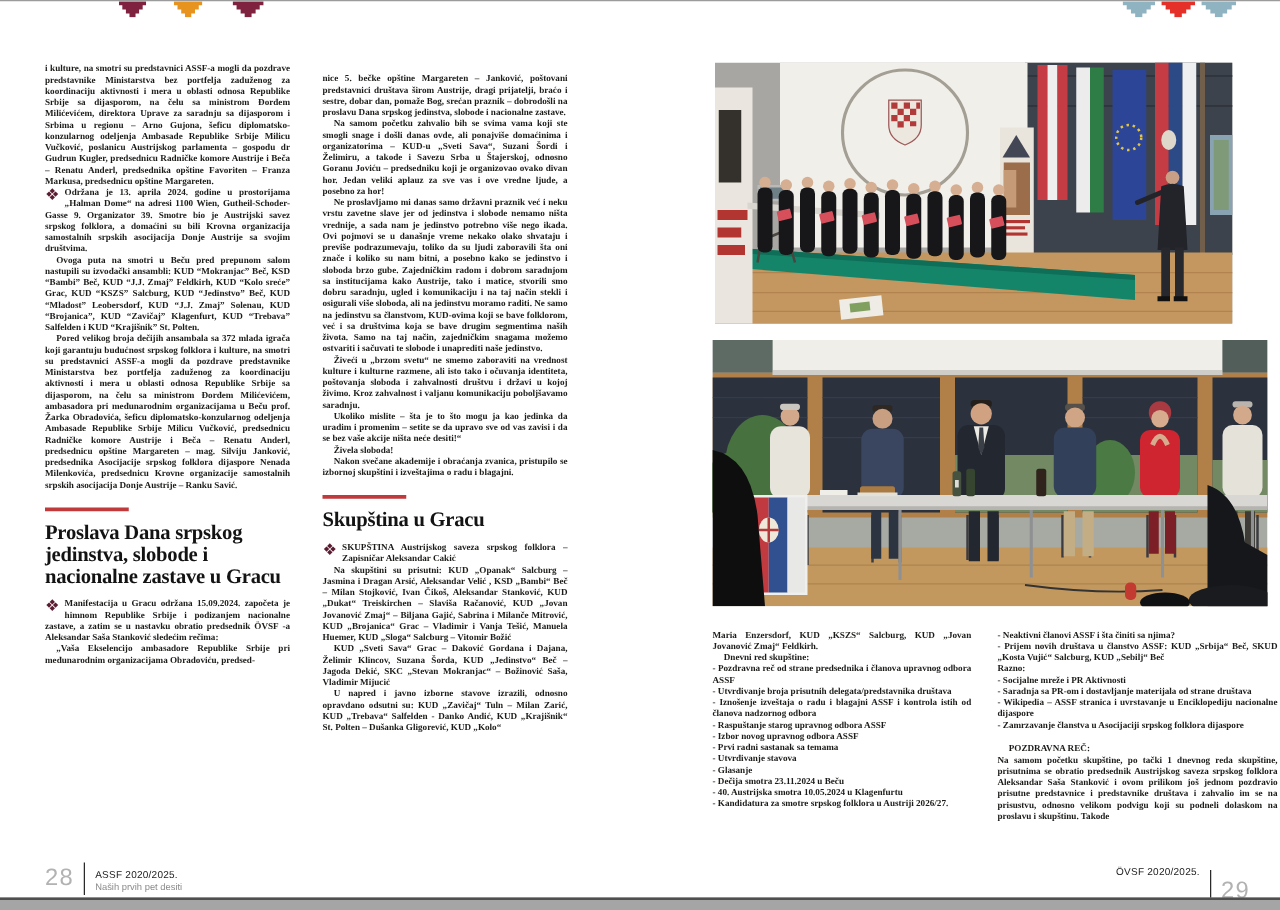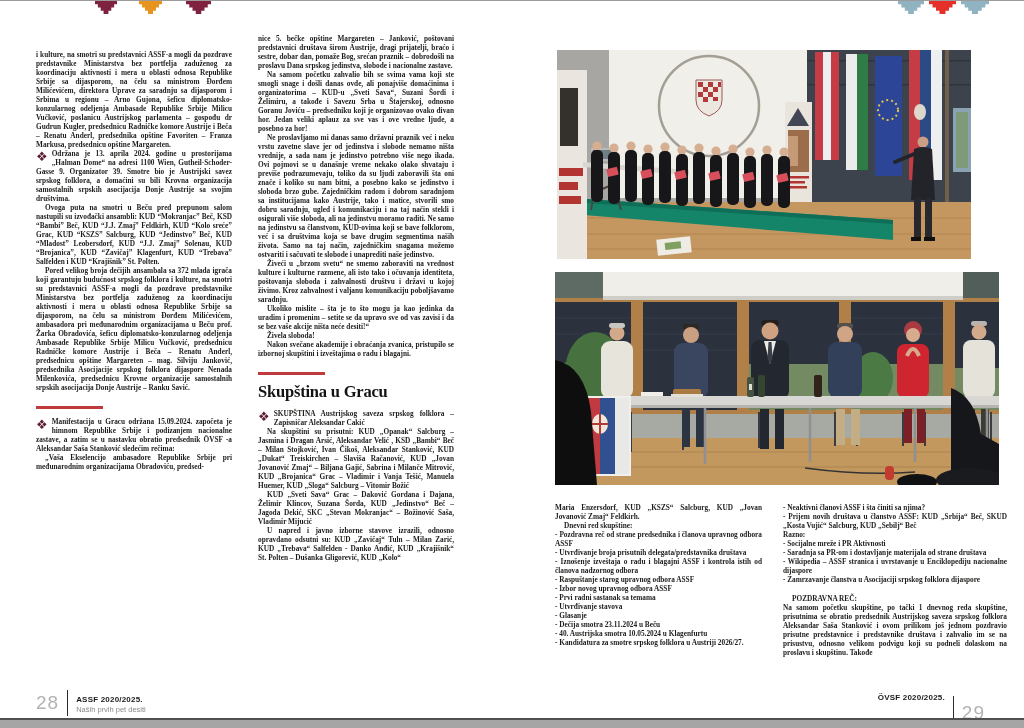--- a/index.html
+++ b/index.html
@@ -10,24 +10,24 @@
          clip-path:polygon(0 0,100% 0,100% 25%,87% 25%,87% 50%,74% 50%,74% 75%,61% 75%,61% 100%,39% 100%,39% 75%,26% 75%,26% 50%,13% 50%,13% 25%,0 25%);}
   .m1{left:95px;width:22px;background:#7e2240}
   .m2{left:139px;width:23px;background:#e6941f}
   .m3{left:186px;width:25px;background:#7e2240}
   .m4{left:898px;width:26px;background:#8fb3c0}
   .m5{left:929px;width:27px;background:#e5302a}
   .m6{left:961px;width:28px;background:#8fb3c0}
 
   .page{position:absolute;top:0;width:512px;height:596px;}
   .page-left{left:0;}
-  .page-right{left:497px;}
+  .page-right{left:512px;}
   .col{position:absolute;}
   .col-l1{left:36px;top:50px;width:196px;}
-  .col-l2{left:258px;top:34px;width:196px;}
+  .col-l2{left:258px;top:58px;width:196px;}
   .col-r1{left:58px;top:503px;width:207px;}
   .col-r2{left:286px;top:503px;width:224px;}
 
   .body,.li{margin:0;font-size:7.3px;line-height:9px;font-weight:600;color:#1c1c1a;
             text-align:justify;}
   .ind{text-indent:9px;}
   .sect{margin-top:14px;}
   .rule{width:67px;height:3px;background:#c0393b;margin:0 0 8px;}
   h2.heading{margin:0 0 8px;font-size:16.5px;line-height:17.5px;font-weight:800;color:#131313;letter-spacing:-0.2px;}
   .stitch{float:left;font-family:"DejaVu Sans",sans-serif;font-size:13px;line-height:11px;
@@ -41,21 +41,21 @@
 
   .footer{position:absolute;top:690px;display:flex;align-items:center;gap:8px;}
   .footer-left{left:36px;}
   .footer-right{right:24px;}
   .pagenum{font-family:"Liberation Sans","DejaVu Sans",sans-serif;font-size:19px;line-height:22px;
            color:#b2b2b2;font-weight:400;letter-spacing:1px;}
   .vline{width:1px;height:26px;background:#2a2a2a;}
   .footer-right .vline{height:34px;}
   .ftext{display:flex;flex-direction:column;font-family:"Liberation Sans","DejaVu Sans",sans-serif;padding-top:3px;}
   .footer-right .ftext{text-align:right;gap:24px;}
-  .ftitle{font-size:8px;font-weight:700;color:#1a1a1a;letter-spacing:0.2px;}
+  .ftitle{font-size:8px;font-weight:400;color:#1a1a1a;letter-spacing:0.2px;}
   .fsub{font-size:7.5px;color:#8b8b8b;margin-top:1px;}
 
   .bottom-bar{position:absolute;left:0;top:718px;width:1024px;height:10px;background:#a5a5a5;
               border-top:2px solid #4f4f4f;box-sizing:border-box;}
 </style>
 </head>
 <body>
 
 <div class="spread">
   <div class="top-rule"></div>
@@ -67,20 +67,21 @@
   <div class="motif m6"></div>
 
   <section class="page page-left">
     <div class="col col-l1">
       <p class="body">i kulture, na smotri su predstavnici ASSF-a mogli da pozdrave predstavnike Ministarstva bez portfelja zaduženog za koordinaciju aktivnosti i mera u oblasti odnosa Republike Srbije sa dijasporom, na čelu sa ministrom Đorđem Milićevićem, direktora Uprave za saradnju sa dijasporom i Srbima u regionu – Arno Gujona, šeficu diplomatsko-konzularnog odeljenja Ambasade Republike Srbije Milicu Vučković, poslanicu Austrijskog parlamenta – gospođu dr Gudrun Kugler, predsednicu Radničke komore Austrije i Beča – Renatu Anderl, predsednika opštine Favoriten – Franza Markusa, predsednicu opštine Margareten.</p>
       <p class="body"><span class="stitch">❖</span><span>Održana je 13. aprila 2024. godine u prostorijama „Halman Dome“ na adresi 1100 Wien, Gutheil-Schoder-Gasse 9. Organizator 39. Smotre bio je Austrijski savez srpskog folklora, a domaćini su bili Krovna organizacija samostalnih srpskih asocijacija Donje Austrije sa svojim društvima.</span></p>
       <p class="body ind">Ovoga puta na smotri u Beču pred prepunom salom nastupili su izvođački ansambli: KUD “Mokranjac” Beč, KSD “Bambi” Beč, KUD “J.J. Zmaj” Feldkirh, KUD “Kolo sreće” Grac, KUD “KSZS” Salcburg, KUD “Jedinstvo” Beč, KUD “Mladost” Leobersdorf, KUD “J.J. Zmaj” Solenau, KUD “Brojanica”, KUD “Zavičaj” Klagenfurt, KUD “Trebava” Salfelden i KUD “Krajišnik” St. Polten.</p>
       <p class="body ind">Pored velikog broja dečijih ansambala sa 372 mlada igrača koji garantuju budućnost srpskog folklora i kulture, na smotri su predstavnici ASSF-a mogli da pozdrave predstavnike Ministarstva bez portfelja zaduženog za koordinaciju aktivnosti i mera u oblasti odnosa Republike Srbije sa dijasporom, na čelu sa ministrom Đorđem Milićevićem, ambasadora pri međunarodnim organizacijama u Beču prof. Žarka Obradovića, šeficu diplomatsko-konzularnog odeljenja Ambasade Republike Srbije Milicu Vučković, predsednicu Radničke komore Austrije i Beča – Renatu Anderl, predsednicu opštine Margareten – mag. Silviju Janković, predsednika Asocijacije srpskog folklora dijaspore Nenada Milenkovića, predsednicu Krovne organizacije samostalnih srpskih asocijacija Donje Austrije – Ranku Savić.</p>
       <div class="sect">
         <div class="rule"></div>
+        <h2 class="heading">Proslava Dana srpskog jedinstva, slobode i nacionalne zastave u Gracu</h2>
       </div>
       <p class="body"><span class="stitch">❖</span><span>Manifestacija u Gracu održana 15.09.2024. započeta je himnom Republike Srbije i podizanjem nacionalne zastave, a zatim se u nastavku obratio predsednik ÖVSF -a Aleksandar Saša Stanković sledećim rečima:</span></p>
       <p class="body ind">„Vaša Ekselencijo ambasadore Republike Srbije pri međunarodnim organizacijama Obradoviću, predsed-</p>
     </div>
 
     <div class="col col-l2">
       <p class="body">nice 5. bečke opštine Margareten – Janković, poštovani predstavnici društava širom Austrije, dragi prijatelji, braćo i sestre, dobar dan, pomaže Bog, srećan praznik – dobrodošli na proslavu Dana srpskog jedinstva, slobode i nacionalne zastave.</p>
       <p class="body ind">Na samom početku zahvalio bih se svima vama koji ste smogli snage i došli danas ovde, ali ponajviše domaćinima i organizatorima – KUD-u „Sveti Sava“, Suzani Šordi i Želimiru, a takođe i Savezu Srba u Štajerskoj, odnosno Goranu Joviću – predsedniku koji je organizovao ovako divan hor. Jedan veliki aplauz za sve vas i ove vredne ljude, a posebno za hor!</p>
       <p class="body ind">Ne proslavljamo mi danas samo državni praznik već i neku vrstu zavetne slave jer od jedinstva i slobode nemamo ništa vrednije, a sada nam je jedinstvo potrebno više nego ikada. Ovi pojmovi se u današnje vreme nekako olako shvataju i previše podrazumevaju, toliko da su ljudi zaboravili šta oni znače i koliko su nam bitni, a posebno kako se jedinstvo i sloboda brzo gube. Zajedničkim radom i dobrom saradnjom sa institucijama kako Austrije, tako i matice, stvorili smo dobru saradnju, ugled i komunikaciju i na taj način stekli i osigurali više sloboda, ali na jedinstvu moramo raditi. Ne samo na jedinstvu sa članstvom, KUD-ovima koji se bave folklorom, već i sa društvima koja se bave drugim segmentima naših života. Samo na taj način, zajedničkim snagama možemo ostvariti i sačuvati te slobode i unaprediti naše jedinstvo.</p>
       <p class="body ind">Živeći u „brzom svetu“ ne smemo zaboraviti na vrednost kulture i kulturne razmene, ali isto tako i očuvanja identiteta, poštovanja sloboda i zahvalnosti društvu i državi u kojoj živimo. Kroz zahvalnost i valjanu komunikaciju poboljšavamo saradnju.</p>

